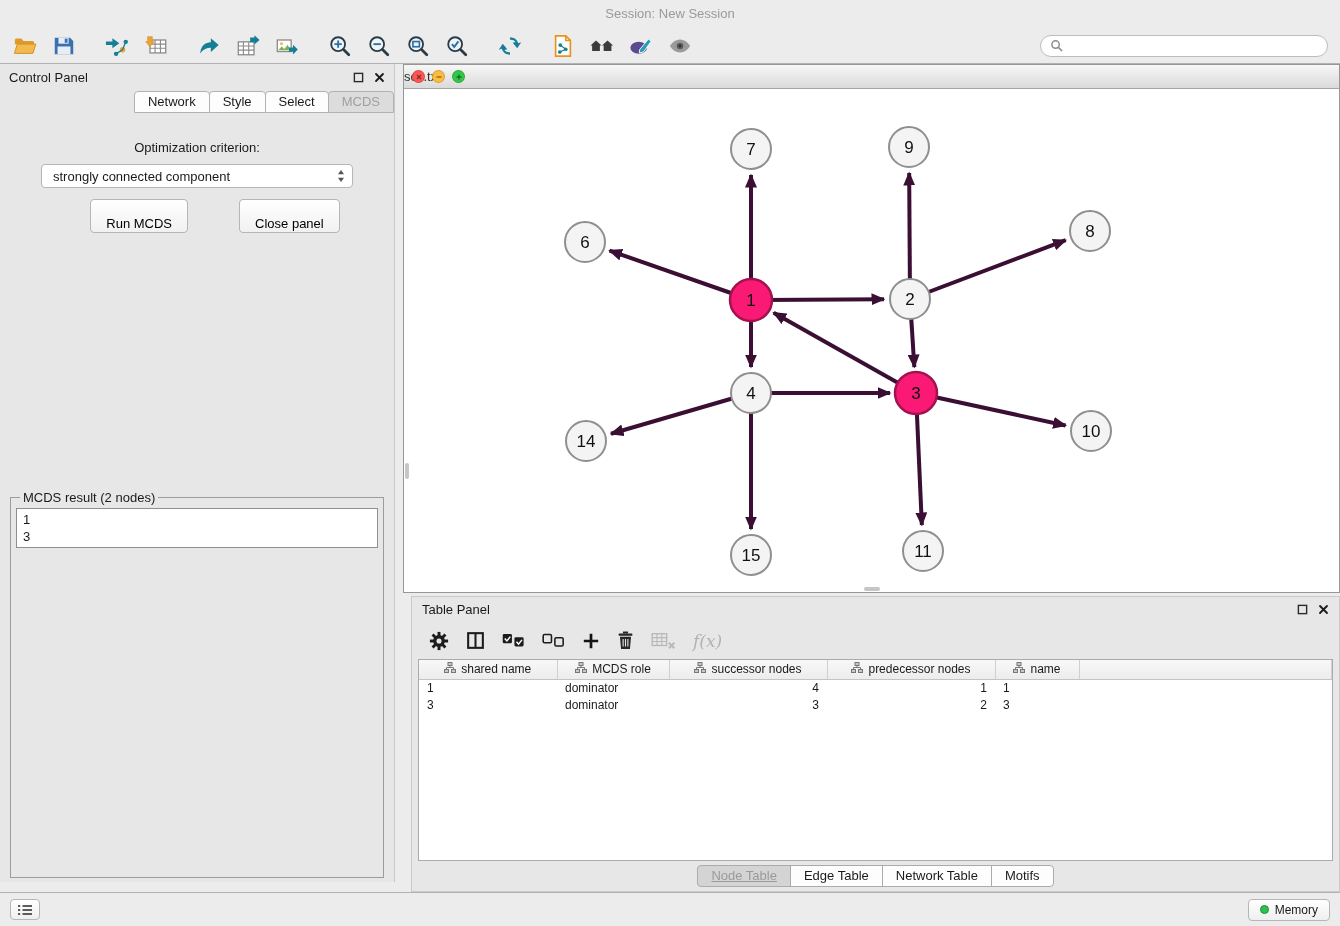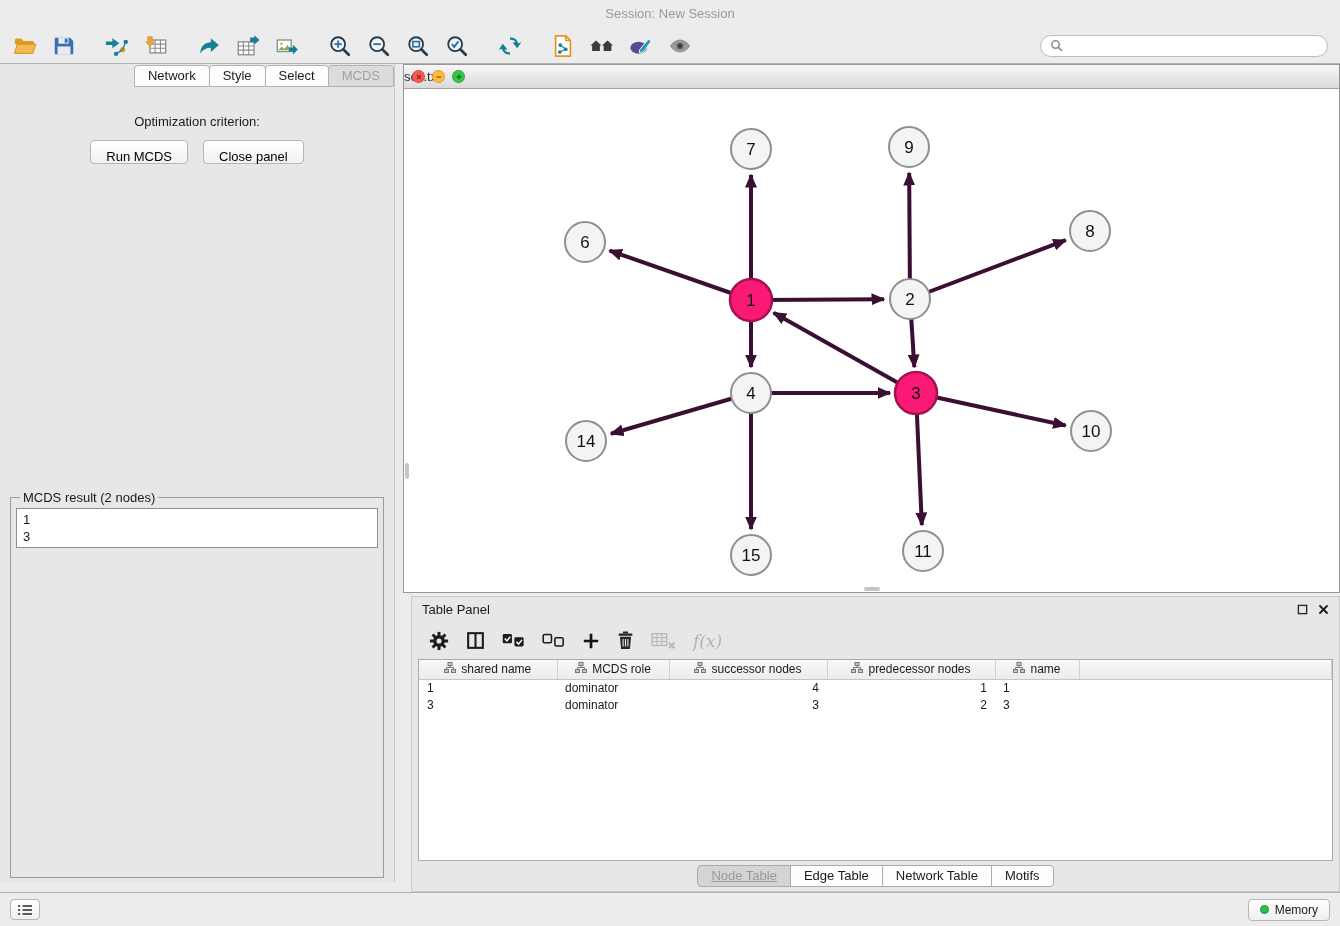--- a/index.html
+++ b/index.html
@@ -31,21 +31,21 @@
   .win-btn svg { width:11px; height:11px; }
   .cp-tabs { display:flex; justify-content:flex-end; align-items:flex-end; height:23px; }
   .cp-tab { padding:2px 13px 3px; font-size:13px; background:#fdfdfd; border:1px solid #b2b2b2; border-radius:4px 4px 0 0; margin-left:-1px; cursor:default; }
   .cp-tab.active { background:#dcdcdc; color:#a0a0a0; }
   .cp-body { flex:1; display:flex; flex-direction:column; align-items:center; padding:0 10px 4px; }
   .opt-label { margin-top:27px; font-size:13px; }
   .selectbox { margin-top:9px; width:312px; height:24px; background:#fff; border:1px solid #b6b6b6; border-radius:4px; display:flex; align-items:center; padding:0 7px 0 11px; font-size:13px; cursor:default; }
   .selectbox .val { flex:1; }
   .selectbox svg { width:8px; height:14px; }
   .btn-row { margin-top:11px; display:flex; gap:15px; }
-  button.mac { height:24px; padding:8px 15px; font-size:13px; font-family:"Liberation Sans",sans-serif; background:linear-gradient(#ffffff,#f1f1f1); border:1px solid #b6b6b6; border-radius:4px; cursor:default; }
+  button.mac { height:24px; padding:16px 15px; font-size:13px; font-family:"Liberation Sans",sans-serif; background:linear-gradient(#ffffff,#f1f1f1); border:1px solid #b6b6b6; border-radius:4px; cursor:default;margin-left:36px; }
   fieldset.result-box { margin-top:auto; width:100%; height:388px; border:1px solid #9c9c9c; padding:3px 5px 5px; display:flex; flex-direction:column; background:transparent; }
   fieldset.result-box legend { font-size:13px; padding:0 3px; margin-left:4px; }
   .result-list { flex:1; background:#fff; border:1px solid #8f8f8f; font-size:13px; padding:2px 6px; line-height:17px; overflow:auto; }
 
   
   .right-col { flex:1; display:flex; flex-direction:column; margin-left:8px; overflow:hidden; }
 
   
   .net-window { height:529px; flex:none; border:1px solid #979797; display:flex; flex-direction:column; background:#fff; }
   .net-titlebar { height:24px; flex:none; background:linear-gradient(#f7f7f7,#dadada); border-bottom:1px solid #a5a5a5; display:flex; align-items:center; padding:0 8px; position:relative; }
@@ -228,28 +228,50 @@
           <circle cx="6" cy="6" r="4" fill="none" stroke="#8a8a8a" stroke-width="1.6"></circle>
           <path d="M9 9l4 4" stroke="#8a8a8a" stroke-width="1.6"></path>
         </svg>
       <input class="search-input" placeholder="" style="">
     </div>
   </div>
 
   <div class="main">
 
     <div class="control-panel">
+      <div class="cp-header">
+        <span>Control Panel</span>
+        <span class="win-btns">
+          <span class="win-btn">
+              <svg viewBox="0 0 12 12">
+                <rect x="1.5" y="1.5" width="9" height="9" fill="none" stroke="#2a2a2a" stroke-width="1.5"></rect>
+              </svg>
+            </span>
+          <span class="win-btn">
+              <svg viewBox="0 0 12 12">
+                <path d="M2.2 2.2l7.6 7.6M9.8 2.2l-7.6 7.6" stroke="#1a1a1a" stroke-width="2" stroke-linecap="round"></path>
+              </svg>
+            </span>
+        </span>
+      </div>
       <div class="cp-tabs" id="cp-tabs">
           <div class="cp-tab">Network</div>
           <div class="cp-tab">Style</div>
           <div class="cp-tab">Select</div>
           <div class="cp-tab active">MCDS</div>
         </div>
       <div class="cp-body">
         <div class="opt-label">Optimization criterion:</div>
+        <div class="selectbox">
+          <span class="val">strongly connected component</span>
+          <svg viewBox="0 0 8 14">
+              <path d="M4 1l3 4.2H1z" fill="#555"></path>
+              <path d="M4 13l-3-4.2h6z" fill="#555"></path>
+            </svg>
+        </div>
         <div class="btn-row">
           <button class="mac">Run MCDS</button>
           <button class="mac">Close panel</button>
         </div>
         <fieldset class="result-box">
           <legend>MCDS result (2 nodes)</legend>
           <div class="result-list" id="result-list">
               <div>1</div>
               <div>3</div>
             </div>

